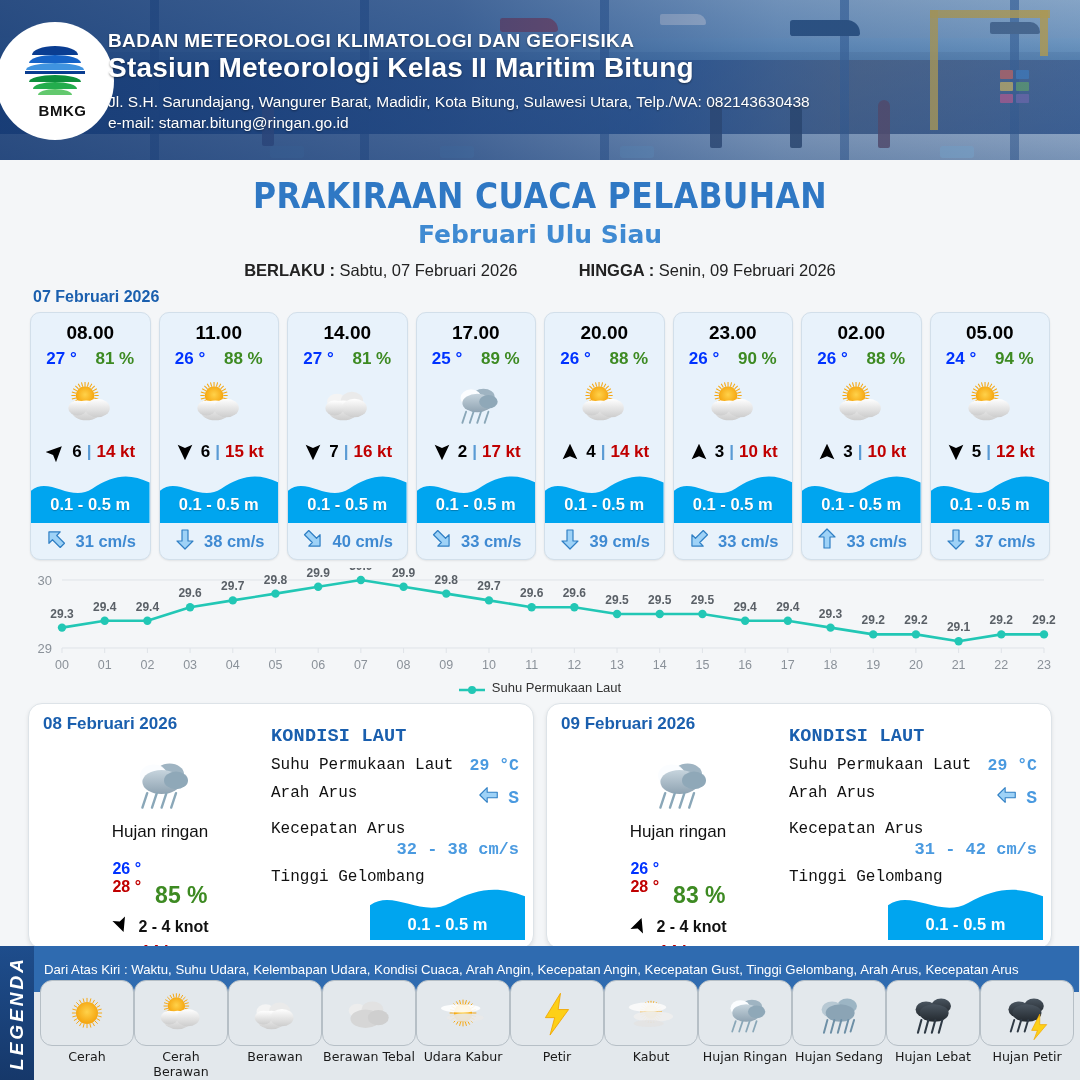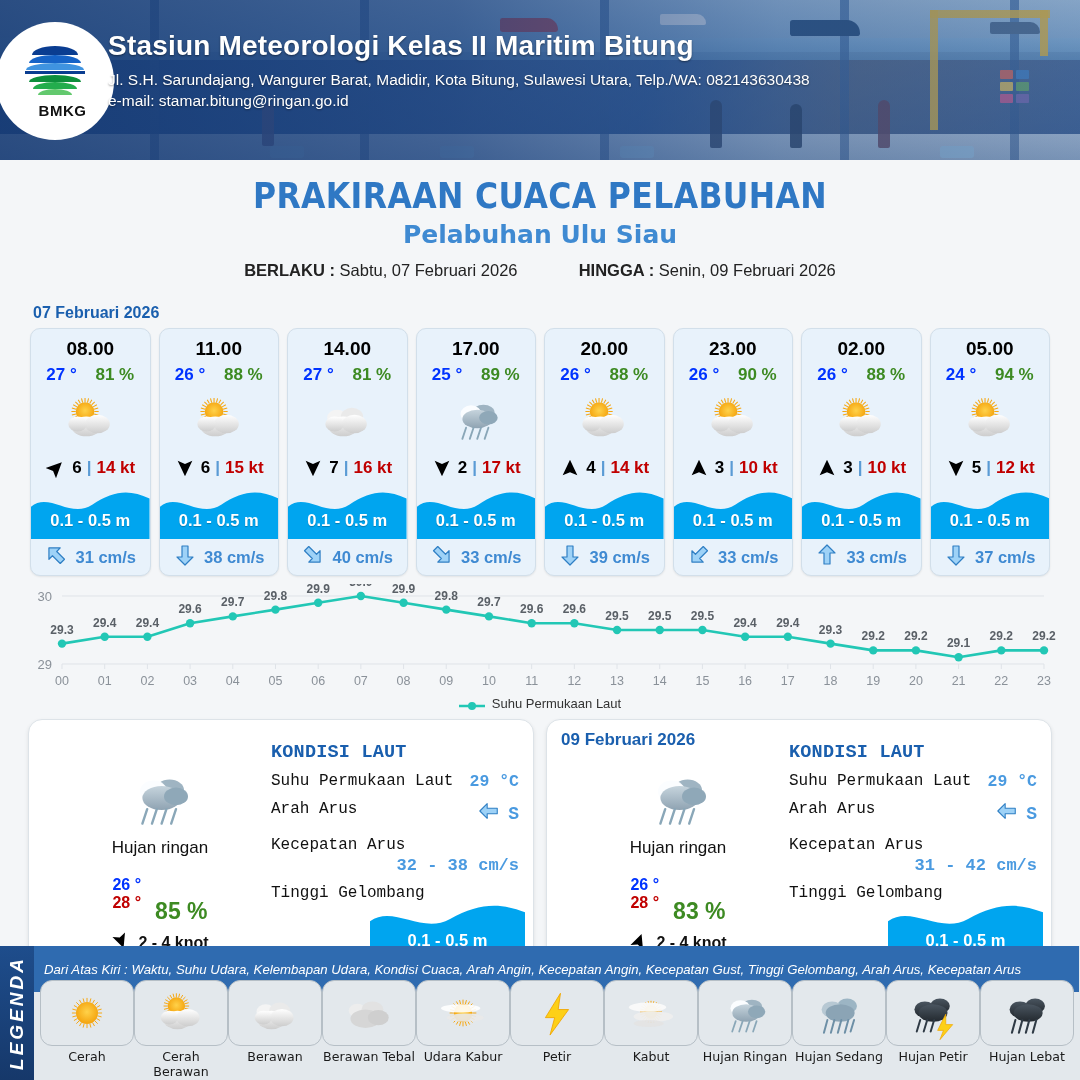--- a/index.html
+++ b/index.html
@@ -62,21 +62,21 @@
   .title-zone { text-align: center; padding-top: 16px; }
   .t-main { font-size: 35px; font-weight: bold; color: #2f78c4; letter-spacing: .4px;
             font-family: "DejaVu Sans", sans-serif; font-stretch: condensed; }
   .t-sub { font-size: 25px; font-weight: bold; color: #3f8ad2; margin-top: 4px;
            font-family:"DejaVu Sans", sans-serif; }
   .t-valid { margin-top: 12px; font-size: 16.5px; color: #222; }
   .t-valid .lbl { font-weight: bold; }
   .t-valid .gap { display: inline-block; width: 52px; }
 
   
-  .date-label { margin: 24px 0 6px 33px; font-size: 16px; font-weight: bold; color: #1a5fae; }
+  .date-label { margin: 8px 0 6px 33px; font-size: 16px; font-weight: bold; color: #1a5fae; }
 
   
   .cards { display: flex; gap: 8px; padding: 0 30px; }
   .card {
     flex: 1 1 0; background: #e8f2fb; border: 1px solid #d2dfea; border-radius: 10px;
     overflow: hidden; position: relative; box-shadow: 0 1px 2px rgba(0,0,0,.08);
   }
   .c-time { text-align: center; font-size: 19px; font-weight: bold; color: #000; padding-top: 9px; }
   .c-row2 { display: flex; justify-content: space-around; align-items: baseline; padding: 5px 6px 0; }
   .c-temp { font-size: 17px; font-weight: bold; color: #0033ff; }
@@ -134,21 +134,21 @@
   .d-wave .wtxt { position: absolute; left: 0; right: 0; bottom: 6px; text-align: center;
       color: #fff; font-size: 16.5px; font-weight: bold; }
 
   
   .legenda { position: absolute; left: 0; bottom: 0; width: 1080px; height: 134px; background: #e3e8ec; }
   .leg-bar { position: absolute; left: 0; top: 0; width: 34px; height: 134px;
      background: linear-gradient(180deg,#1e4d8c,#16386a); display: flex; align-items: center; justify-content: center; }
   .leg-bar span { writing-mode: vertical-rl; transform: rotate(180deg); color: #fff;
      font-weight: bold; font-style: italic; font-size: 19px; letter-spacing: 3px; }
   .leg-note { position: absolute; left: 34px; top: 0; right: 1px; height: 46px;
-     background: #2f6bb0; color: #fff; font-style: italic; font-size: 13.2px;
+     background: #2f6bb0; color: #fff; font-size: 13.2px;
      display: flex; align-items: center; padding-left: 10px; }
   .leg-items { position: absolute; left: 40px; right: 6px; top: 34px; display: flex; }
   .leg-item { flex: 1 1 0; text-align: center; }
   .leg-box { height: 66px; border: 1px solid #b6bfc6; border-radius: 12px;
      display: flex; align-items: center; justify-content: center; background: #e3e8ec; }
   .leg-cap { font-size: 12.6px; color: #1b1b1b; margin-top: 3px; font-family:"DejaVu Sans", sans-serif; }
 </style>
 </head>
 <body>
 
@@ -193,29 +193,30 @@
       <span class="lm-b" style="top:19px; width:58px; height:7px;  background:#3f93e0;"></span>
       <span style="position:absolute; left:3px; top:27px; width:60px; height:3px; background:#0a3d91;"></span>
       <span class="lm-b" style="top:31px; width:52px; height:7px;  background:#0e8f3c;"></span>
       <span class="lm-b" style="top:38px; width:44px; height:7px;  background:#23ad4d;"></span>
       <span class="lm-b" style="top:45px; width:34px; height:6px;  background:#63c96e;"></span>
     </div>
     <div class="logo-text">BMKG</div>
   </div>
 
   <div class="header-text">
+    <div class="h-org">BADAN METEOROLOGI KLIMATOLOGI DAN GEOFISIKA</div>
     <div class="h-station">Stasiun Meteorologi Kelas II Maritim Bitung</div>
     <div class="h-addr">Jl. S.H. Sarundajang, Wangurer Barat, Madidir, Kota Bitung, Sulawesi Utara, Telp./WA: 082143630438</div>
     <div class="h-mail">e-mail: stamar.bitung@ringan.go.id</div>
   </div>
 </div>
 
 <div class="title-zone">
   <div class="t-main">PRAKIRAAN CUACA PELABUHAN</div>
-  <div class="t-sub">Pelabuhan Ulu Siau</div>
+  <div class="t-sub">Februari Ulu Siau</div>
   <div class="t-valid">
     <span class="lbl">BERLAKU :</span>
     <span>Sabtu, 07 Februari 2026</span>
     <span class="gap"></span>
     <span class="lbl">HINGGA :</span>
     <span>Senin, 09 Februari 2026</span>
   </div>
 </div>
 
 <div class="date-label">07 Februari 2026</div>
@@ -938,20 +939,21 @@
     <svg width="26" height="10">
         <line x1="0" y1="5" x2="26" y2="5" stroke="#22c7b5" stroke-width="2.5"></line>
         <circle cx="13" cy="5" r="4" fill="#22c7b5"></circle>
       </svg>
   </span>
   <span>Suhu Permukaan Laut</span>
 </div>
 
 <div class="days" id="days">
     <div class="day">
+    <div class="d-date">08 Februari 2026</div>
     <div class="d-left">
       <div class="d-icon">
           <svg width="80" height="80" viewBox="0 0 100 100">
             <defs>
     <radialGradient id="sghujan-ringan80" cx="50%" cy="45%">
                 <stop offset="0%" stop-color="#ffd24a"></stop>
                 <stop offset="100%" stop-color="#f5a712"></stop>
               </radialGradient>
     <linearGradient id="cghujan-ringan80" x1="0" y1="0" x2="0" y2="1">
                 <stop offset="0%" stop-color="#ffffff"></stop>
@@ -1477,20 +1479,54 @@
           <line x1="76" y1="62" x2="70" y2="82"></line>
             </g>
           </svg>
         </div>
     <div class="leg-cap">Hujan Sedang</div>
       </div>
       <div class="leg-item">
     <div class="leg-box">
           <svg width="58" height="58" viewBox="0 0 100 100">
             <defs>
+    <radialGradient id="sghujan-lebat58" cx="50%" cy="45%">
+                <stop offset="0%" stop-color="#ffd24a"></stop>
+                <stop offset="100%" stop-color="#f5a712"></stop>
+              </radialGradient>
+    <linearGradient id="cghujan-lebat58" x1="0" y1="0" x2="0" y2="1">
+                <stop offset="0%" stop-color="#ffffff"></stop>
+                <stop offset="100%" stop-color="#cdcdcd"></stop>
+              </linearGradient>
+    <linearGradient id="dghujan-lebat58" x1="0" y1="0" x2="0" y2="1">
+                <stop offset="0%" stop-color="#c6d4dd"></stop>
+                <stop offset="100%" stop-color="#8fa3b2"></stop>
+              </linearGradient>
+    <linearGradient id="kghujan-lebat58" x1="0" y1="0" x2="0" y2="1">
+                <stop offset="0%" stop-color="#4a5560"></stop>
+                <stop offset="100%" stop-color="#23292f"></stop>
+              </linearGradient>
+  </defs>
+            <ellipse cx="64" cy="38" rx="17" ry="13" fill="url(#kghujan-lebat58)"></ellipse>
+            <ellipse cx="38" cy="44" rx="18" ry="14" fill="url(#kghujan-lebat58)"></ellipse>
+            <ellipse cx="52" cy="50" rx="25" ry="15" fill="url(#kghujan-lebat58)"></ellipse>
+            <g stroke="#2f3a45" stroke-width="3.6" stroke-linecap="round">
+          <line x1="30" y1="62" x2="24" y2="84"></line>
+              <line x1="42" y1="62" x2="36" y2="84"></line>
+          <line x1="54" y1="62" x2="48" y2="84"></line>
+              <line x1="66" y1="62" x2="60" y2="84"></line>
+            </g>
+          </svg>
+        </div>
+    <div class="leg-cap">Hujan Lebat</div>
+      </div>
+      <div class="leg-item">
+    <div class="leg-box">
+          <svg width="58" height="58" viewBox="0 0 100 100">
+            <defs>
     <radialGradient id="sghujan-petir58" cx="50%" cy="45%">
                 <stop offset="0%" stop-color="#ffd24a"></stop>
                 <stop offset="100%" stop-color="#f5a712"></stop>
               </radialGradient>
     <linearGradient id="cghujan-petir58" x1="0" y1="0" x2="0" y2="1">
                 <stop offset="0%" stop-color="#ffffff"></stop>
                 <stop offset="100%" stop-color="#cdcdcd"></stop>
               </linearGradient>
     <linearGradient id="dghujan-petir58" x1="0" y1="0" x2="0" y2="1">
                 <stop offset="0%" stop-color="#c6d4dd"></stop>
@@ -1507,48 +1543,14 @@
             <g stroke="#2f3a45" stroke-width="3.4" stroke-linecap="round">
           <line x1="28" y1="62" x2="22" y2="82"></line>
               <line x1="40" y1="62" x2="34" y2="82"></line>
           <line x1="52" y1="62" x2="46" y2="82"></line>
             </g>
             <path d="M72 52 L58 80 L68 80 L62 96 L84 70 L72 70 Z" fill="#fdd017" stroke="#f0a500" stroke-width="1.2"></path>
           </svg>
         </div>
     <div class="leg-cap">Hujan Petir</div>
       </div>
-      <div class="leg-item">
-    <div class="leg-box">
-          <svg width="58" height="58" viewBox="0 0 100 100">
-            <defs>
-    <radialGradient id="sghujan-lebat58" cx="50%" cy="45%">
-                <stop offset="0%" stop-color="#ffd24a"></stop>
-                <stop offset="100%" stop-color="#f5a712"></stop>
-              </radialGradient>
-    <linearGradient id="cghujan-lebat58" x1="0" y1="0" x2="0" y2="1">
-                <stop offset="0%" stop-color="#ffffff"></stop>
-                <stop offset="100%" stop-color="#cdcdcd"></stop>
-              </linearGradient>
-    <linearGradient id="dghujan-lebat58" x1="0" y1="0" x2="0" y2="1">
-                <stop offset="0%" stop-color="#c6d4dd"></stop>
-                <stop offset="100%" stop-color="#8fa3b2"></stop>
-              </linearGradient>
-    <linearGradient id="kghujan-lebat58" x1="0" y1="0" x2="0" y2="1">
-                <stop offset="0%" stop-color="#4a5560"></stop>
-                <stop offset="100%" stop-color="#23292f"></stop>
-              </linearGradient>
-  </defs>
-            <ellipse cx="64" cy="38" rx="17" ry="13" fill="url(#kghujan-lebat58)"></ellipse>
-            <ellipse cx="38" cy="44" rx="18" ry="14" fill="url(#kghujan-lebat58)"></ellipse>
-            <ellipse cx="52" cy="50" rx="25" ry="15" fill="url(#kghujan-lebat58)"></ellipse>
-            <g stroke="#2f3a45" stroke-width="3.6" stroke-linecap="round">
-          <line x1="30" y1="62" x2="24" y2="84"></line>
-              <line x1="42" y1="62" x2="36" y2="84"></line>
-          <line x1="54" y1="62" x2="48" y2="84"></line>
-              <line x1="66" y1="62" x2="60" y2="84"></line>
-            </g>
-          </svg>
-        </div>
-    <div class="leg-cap">Hujan Lebat</div>
-      </div>
     </div>
 </div>
 
 </body></html>

